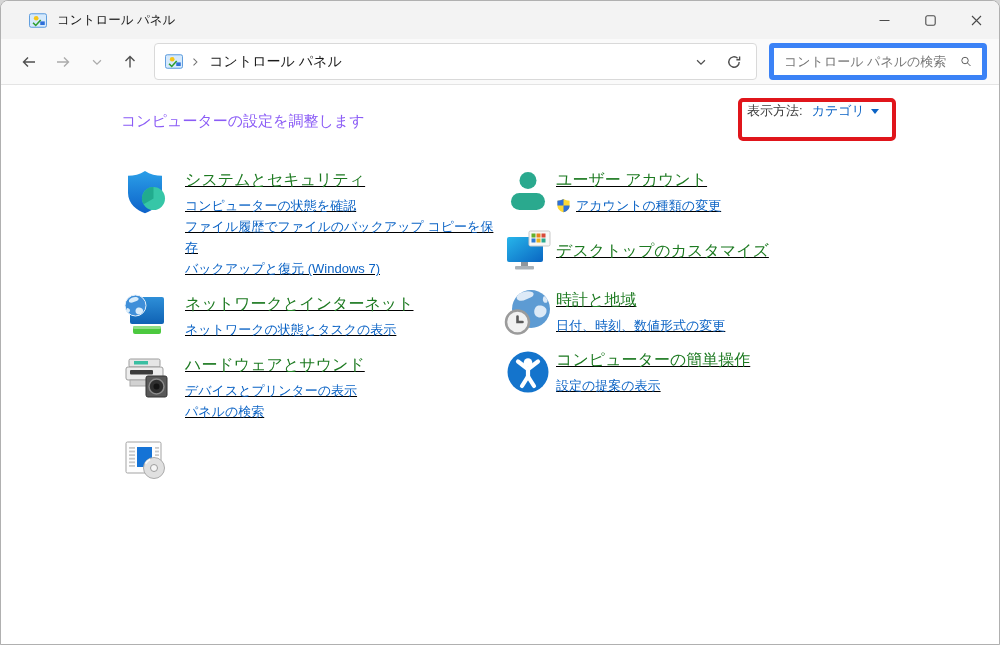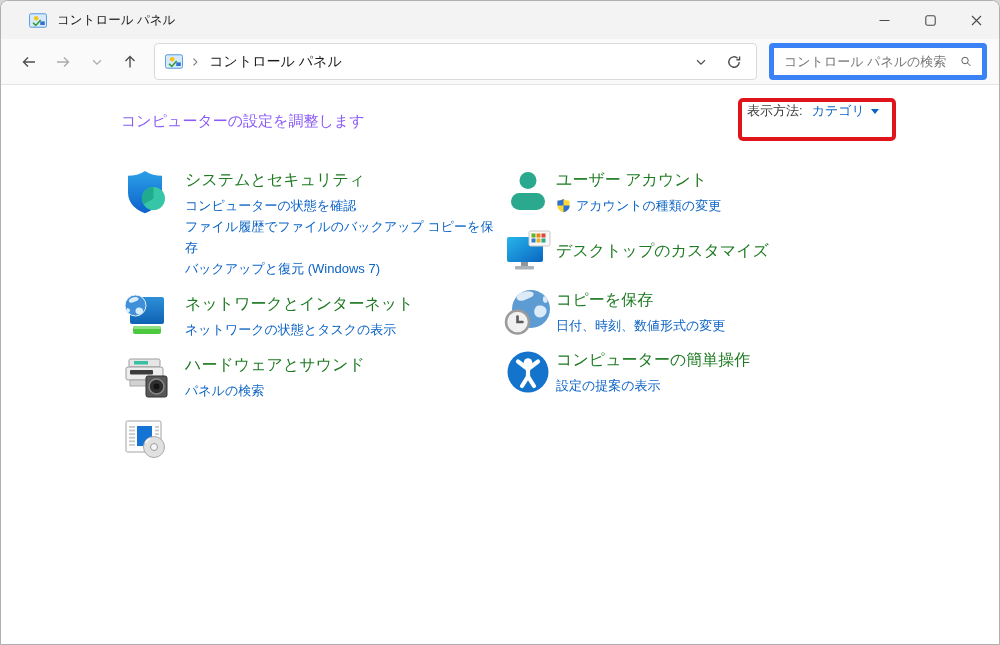--- a/index.html
+++ b/index.html
@@ -30,21 +30,21 @@
   .content { position:relative; height:559px; background:#fff; }
   .heading { position:absolute; left:120px; top:27px; font-size:15px; color:#8b5cf6; }
   .view-box { position:absolute; left:737px; top:13px; width:158px; height:43px; border:4px solid #e0151b; border-radius:5px; display:flex; align-items:flex-start; padding-left:5px; }
   .view-label { font-size:13px; color:#3c3c3c; margin-right:9px; }
   .view-value { font-size:13px; color:#0b63c5; display:flex; align-items:center; }
   .view-caret { width:0; height:0; border-left:4px solid transparent; border-right:4px solid transparent; border-top:5px solid #0b63c5; margin-left:6px; margin-top:1px; }
 
   .col { position:absolute; top:83px; width:380px; }
   .col.left { left:120px; }
   .col.right { left:503px; }
-  .cat-item { display:flex; gap:16px; margin-bottom:13px; min-height:48px; }
+  .cat-item { display:flex; gap:16px; margin-bottom:13px; min-height:48px;text-decoration:underline; }
   .col.right .cat-item { margin-bottom:12px; gap:4px; }
   .cat-icon { width:48px; height:48px; flex:0 0 48px; }
   .cat-text { padding-top:1px; }
   .cat-title { display:block; font-size:16px; line-height:22px; color:#1d7a21; text-decoration:none; margin-bottom:4px; }
   .cat-link { display:block; font-size:13px; line-height:21px; color:#0b63c5; text-decoration:none; }
   .cat-link.with-shield { display:flex; align-items:center; gap:5px; }
   .cat-title.centered { margin-top:11px; }
 </style>
 </head>
 <body>
@@ -202,20 +202,21 @@
             <rect x="5" y="14" width="37" height="13" rx="2" fill="#ededed" stroke="#9d9d9d"></rect>
             <rect x="9" y="17" width="23" height="4.5" rx="1" fill="#3c3c3c"></rect>
             <rect x="9" y="27" width="27" height="6" fill="#d2d2d2" stroke="#a8a8a8"></rect>
             <rect x="25" y="23" width="21" height="21" rx="2" fill="#585858" stroke="#333"></rect>
             <circle cx="35.5" cy="33.5" r="7.5" fill="#2f2f2f" stroke="#8a8a8a" stroke-width="1.5"></circle>
             <circle cx="35.5" cy="33.5" r="3" fill="#141414"></circle>
           </svg>
         </span>
         <div class="cat-text">
           <a class="cat-title" href="#">ハードウェアとサウンド</a>
+          <a class="cat-link" href="#">デバイスとプリンターの表示</a>
           <a class="cat-link" href="#">パネルの検索</a>
         </div>
       </div>
 
       <div class="cat-item">
         <span class="cat-icon">
           <svg width="48" height="48" viewBox="0 0 48 48">
             <rect x="5" y="7" width="35" height="31" rx="1.5" fill="#fdfdfd" stroke="#a3a3a3"></rect>
             <g fill="#c9c9c9">
               <rect x="8" y="12" width="6" height="1.8"></rect>
@@ -300,21 +301,21 @@
           <svg width="48" height="48" viewBox="0 0 48 48">
             <circle cx="27" cy="21" r="19" fill="#5d9bd3"></circle>
             <path d="M14 7c4-3.5 10-4.5 14-3 3 1.2 1.5 4.5-1.5 5.5-4 1.3-8 5-12.5 2.5-1.8-1-1.8-3.3 0-5z" fill="#ddeaf7"></path>
             <path d="M33 18c4-1.5 9 .5 9.5 4s-2.5 7.5-6.5 7.5c-3.3 0-5.8-2.5-5.8-5.8 0-2.3 1-4.6 2.8-5.7z" fill="#ddeaf7"></path>
             <path d="M40 8c2 1 3.5 3 3.5 5s-2.5 2.5-3.8 1c-1.2-1.5-1.2-4 .3-6z" fill="#ddeaf7"></path>
             <circle cx="13.5" cy="34" r="11.5" fill="#f1f1f1" stroke="#9b9b9b" stroke-width="2.5"></circle>
             <path d="M13.5 28.5V34h5" stroke="#5a5a5a" stroke-width="2.6" fill="none" stroke-linecap="round"></path>
           </svg>
         </span>
         <div class="cat-text">
-          <a class="cat-title" href="#">コピーを保存</a>
+          <a class="cat-title" href="#">時計と地域</a>
           <a class="cat-link" href="#">日付、時刻、数値形式の変更</a>
         </div>
       </div>
 
       <div class="cat-item">
         <span class="cat-icon">
           <svg width="48" height="48" viewBox="0 0 48 48">
             <circle cx="24" cy="24" r="20.5" fill="#1474cc"></circle>
             <circle cx="24" cy="14.5" r="4.3" fill="#fff"></circle>
             <g stroke="#fff" stroke-width="4.2" stroke-linecap="round" fill="none">

